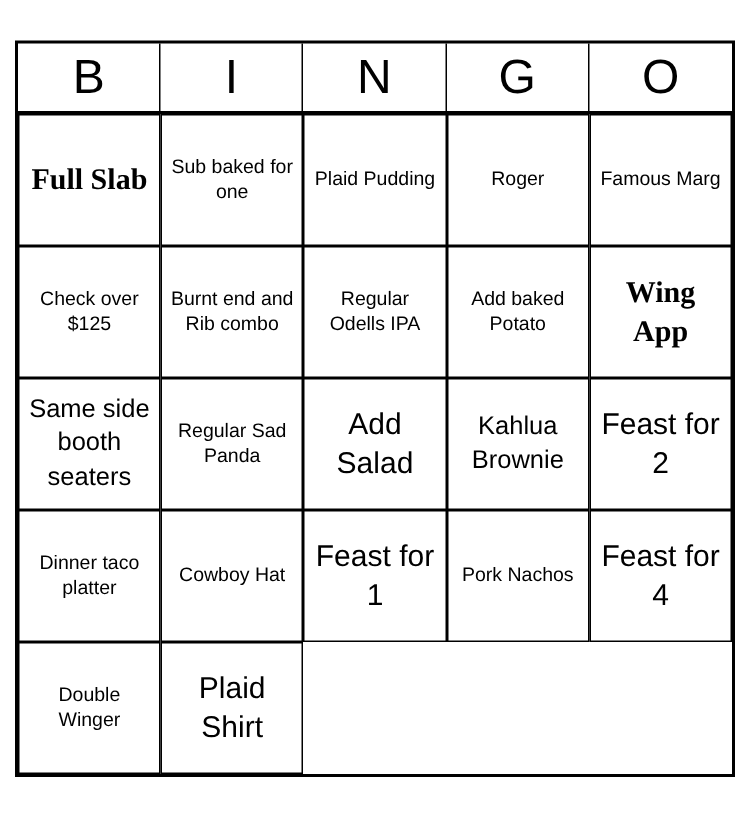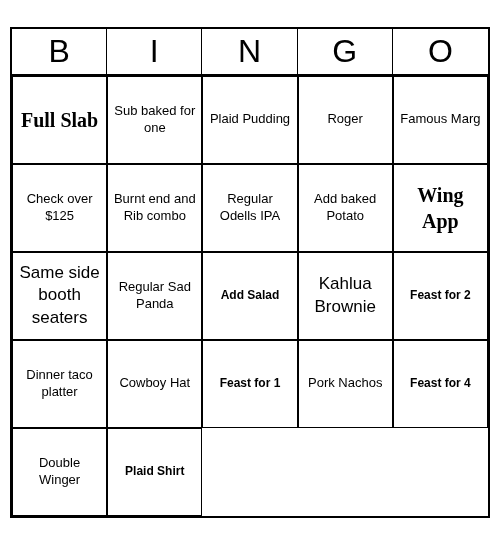--- a/index.html
+++ b/index.html
@@ -46,22 +46,22 @@
       padding: 4px;
       font-size: 13px;
       line-height: 1.3;
     }
     .bingo-cell.large-text {
       font-size: 20px;
       font-weight: bold;
       font-family: Liberation Serif, serif;
     }
     .bingo-cell.medium-text {
-      font-size: 12px;
-      font-weight: bold;
+      font-size: 20px;
+      font-weight: normal;
     }
     .bingo-cell.small-text {
       font-size: 17px;
     }
   </style>
 </head>
 <body>
 
 <div class="bingo-card">
   <div class="bingo-header">

